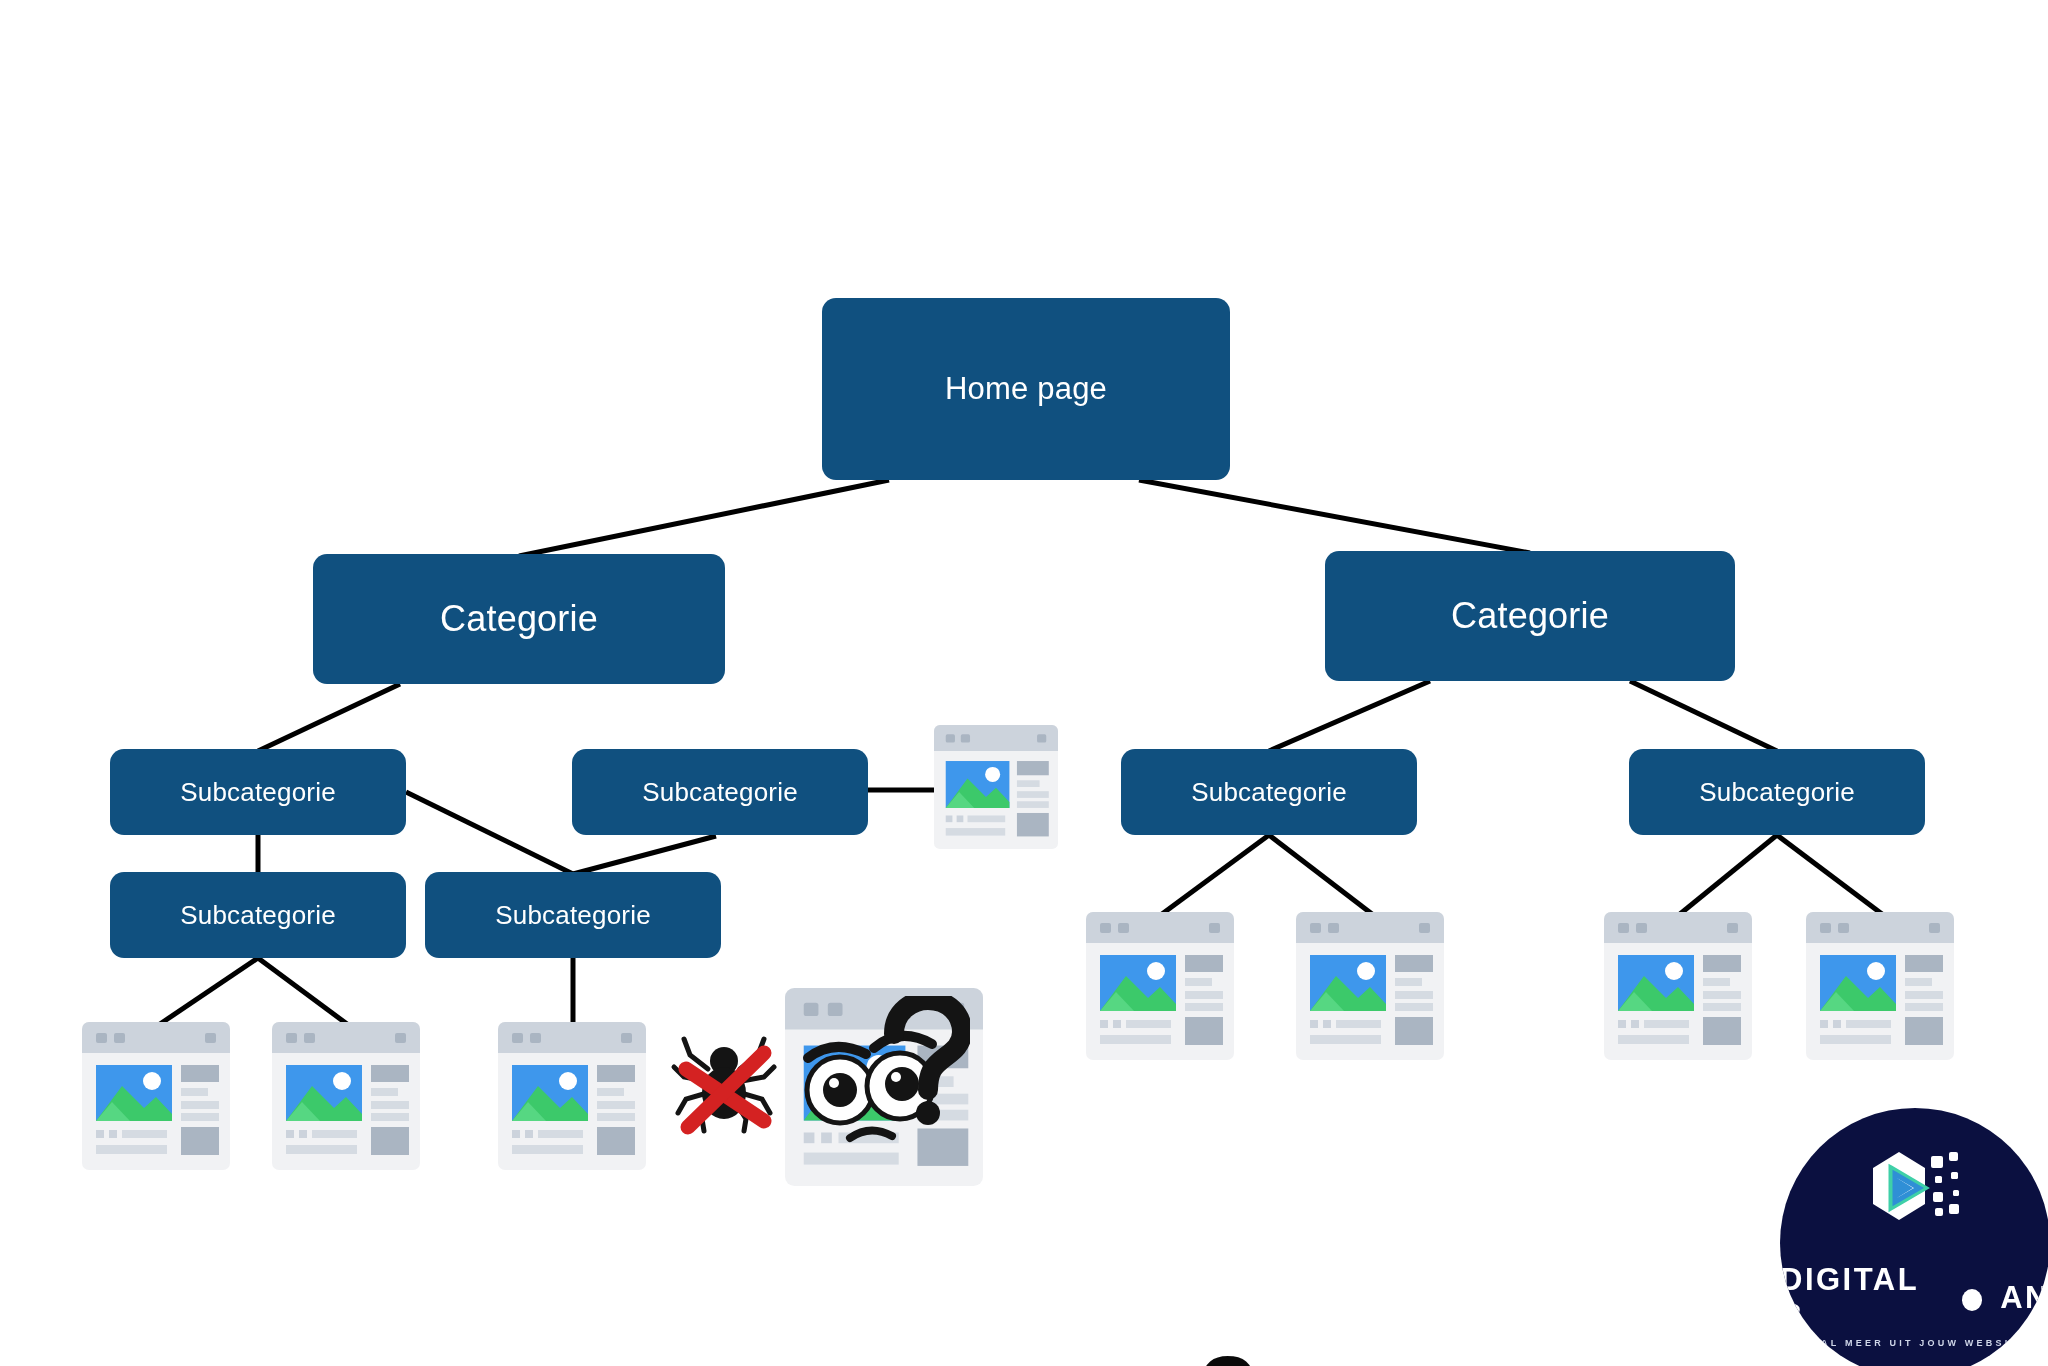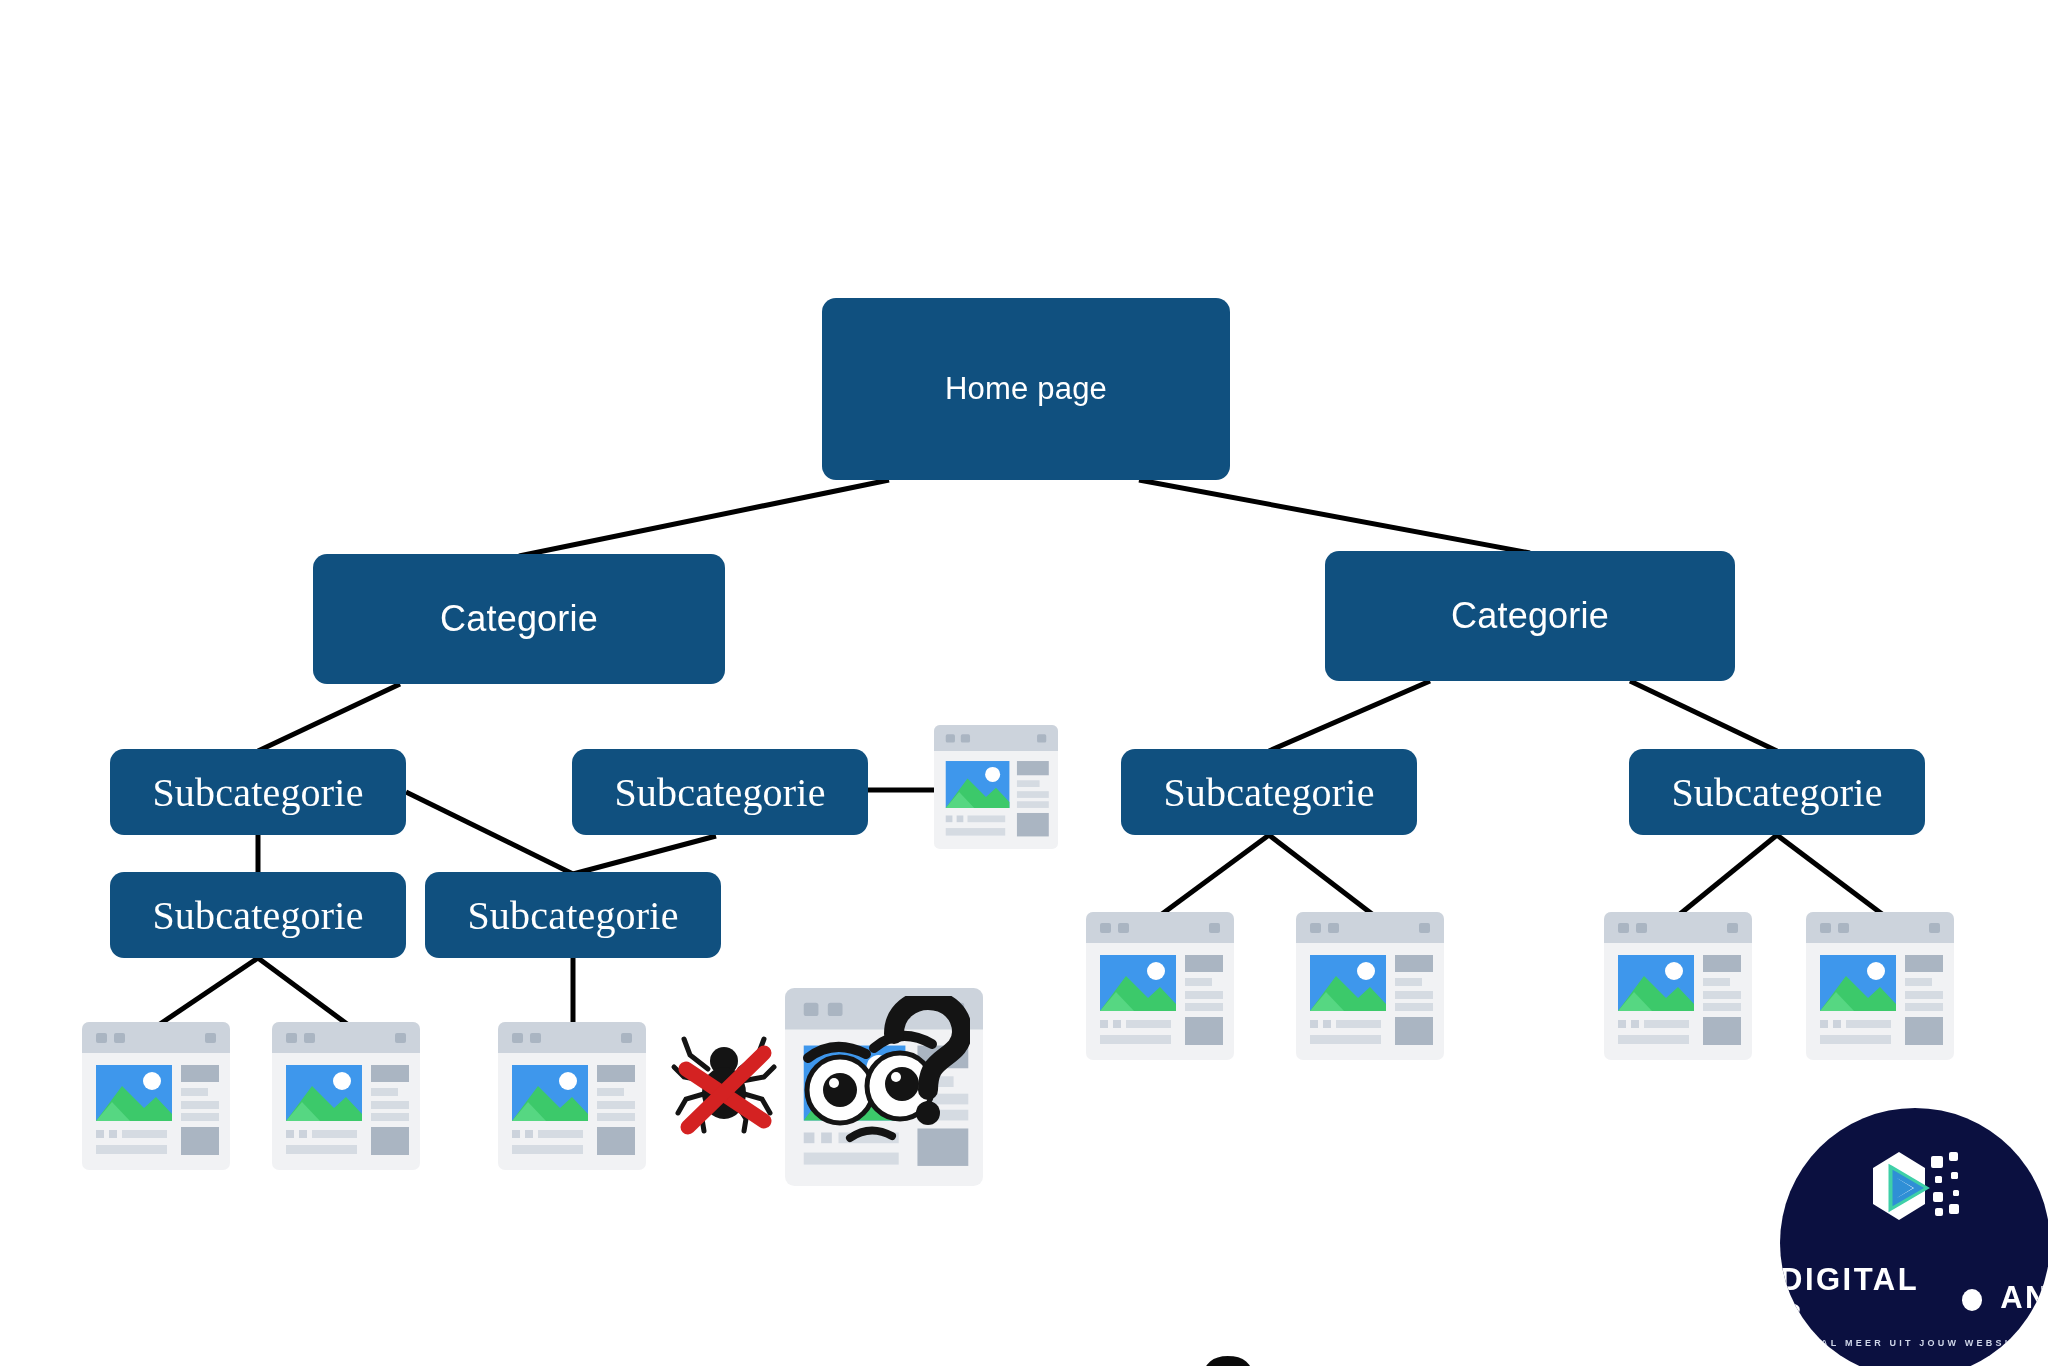--- a/index.html
+++ b/index.html
@@ -29,21 +29,21 @@
     box-sizing: border-box;
     font-weight: 400;
     letter-spacing: .2px;
     z-index: 5;
   }
   .node-label {
     white-space: nowrap;
   }
   .node.root     { font-size: 31px; }
   .node.cat      { font-size: 36px; }
-  .node.sub      { font-size: 40px; font-family: Liberation Serif, serif; }
+  .node.sub      { font-size: 26px; }
 
   
   #edges {
     position: absolute;
     left: 0; top: 0;
     width: 2048px;
     height: 1366px;
     z-index: 1;
     pointer-events: none;
   }

